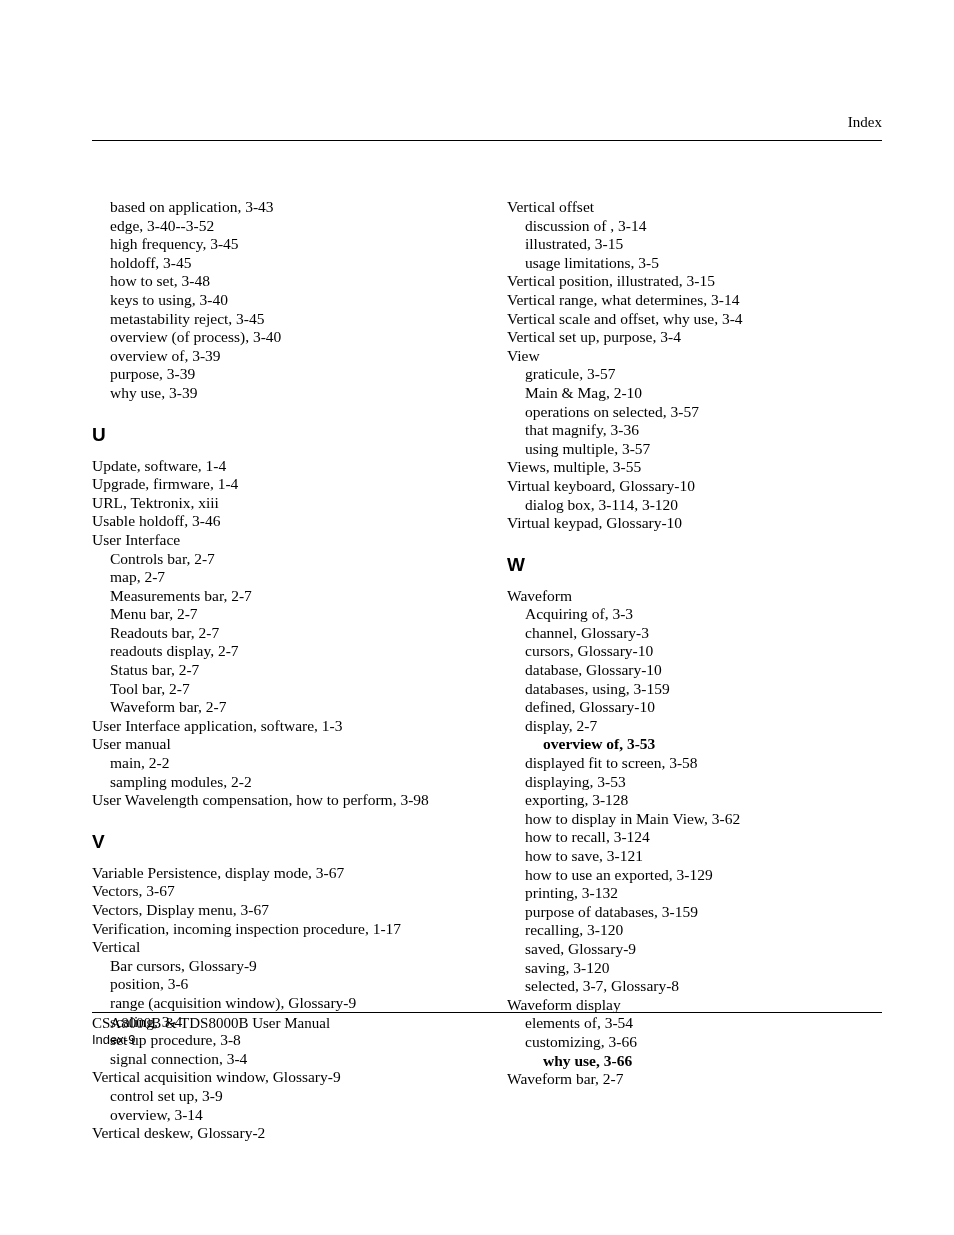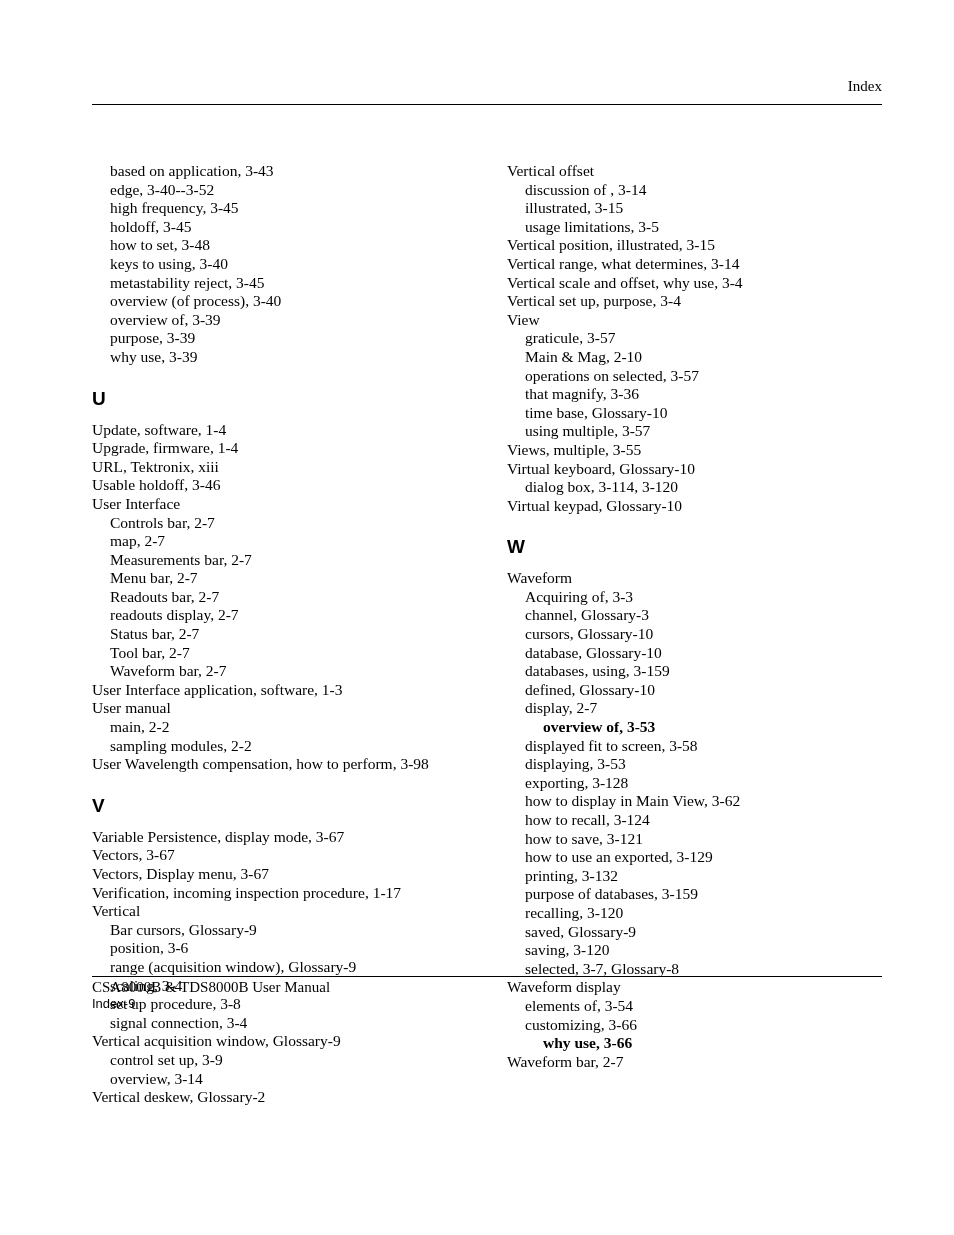--- a/index.html
+++ b/index.html
@@ -11,20 +11,21 @@
     height: 1235px;
     background: #ffffff;
     font-family: "Liberation Serif", serif;
     color: #000000;
   }
   .page {
     position: relative;
     width: 954px;
     height: 1063px;
     box-sizing: border-box;
+    margin-top: 36px;
   }
   .header {
     position: absolute;
     top: 78px;
     left: 92px;
     width: 790px;
     text-align: right;
     font-size: 15px;
     font-family: "Liberation Serif", serif;
   }
@@ -159,21 +160,20 @@
         <div class="entry lvl1">usage limitations, 3-5</div>
         <div class="entry lvl0">Vertical position, illustrated, 3-15</div>
         <div class="entry lvl0">Vertical range, what determines, 3-14</div>
         <div class="entry lvl0">Vertical scale and offset, why use, 3-4</div>
         <div class="entry lvl0">Vertical set up, purpose, 3-4</div>
         <div class="entry lvl0">View</div>
         <div class="entry lvl1">graticule, 3-57</div>
         <div class="entry lvl1">Main &amp; Mag, 2-10</div>
         <div class="entry lvl1">operations on selected, 3-57</div>
         <div class="entry lvl1">that magnify, 3-36</div>
-        <div class="entry lvl1">time base, Glossary-10</div>
         <div class="entry lvl1">using multiple, 3-57</div>
         <div class="entry lvl0">Views, multiple, 3-55</div>
         <div class="entry lvl0">Virtual keyboard, Glossary-10</div>
         <div class="entry lvl1">dialog box, 3-114, 3-120</div>
         <div class="entry lvl0">Virtual keypad, Glossary-10</div>
         <div class="section-letter">W</div>
         <div class="entry lvl0">Waveform</div>
         <div class="entry lvl1">Acquiring of, 3-3</div>
         <div class="entry lvl1">channel, Glossary-3</div>
         <div class="entry lvl1">cursors, Glossary-10</div>

